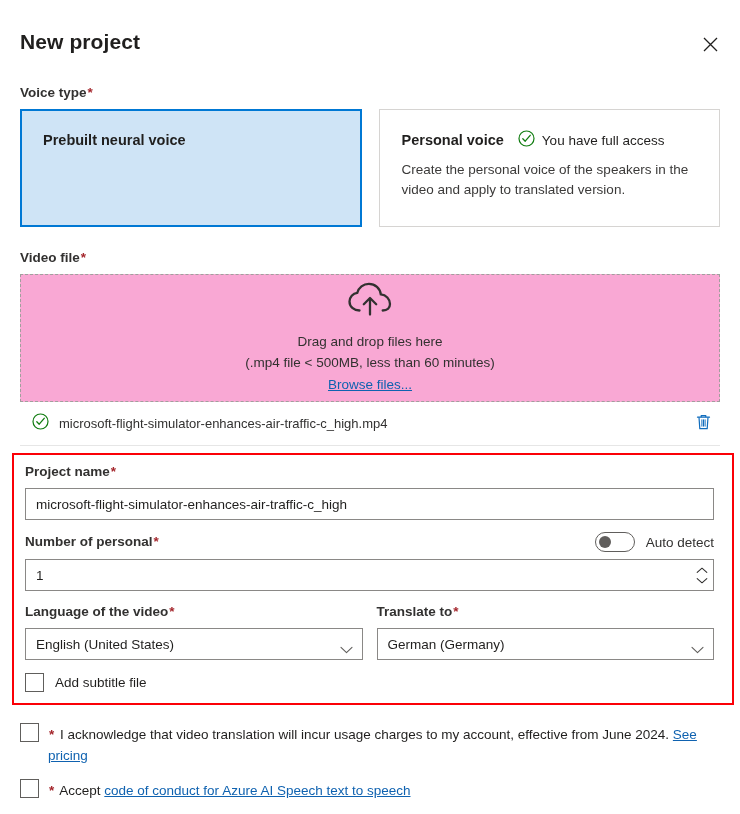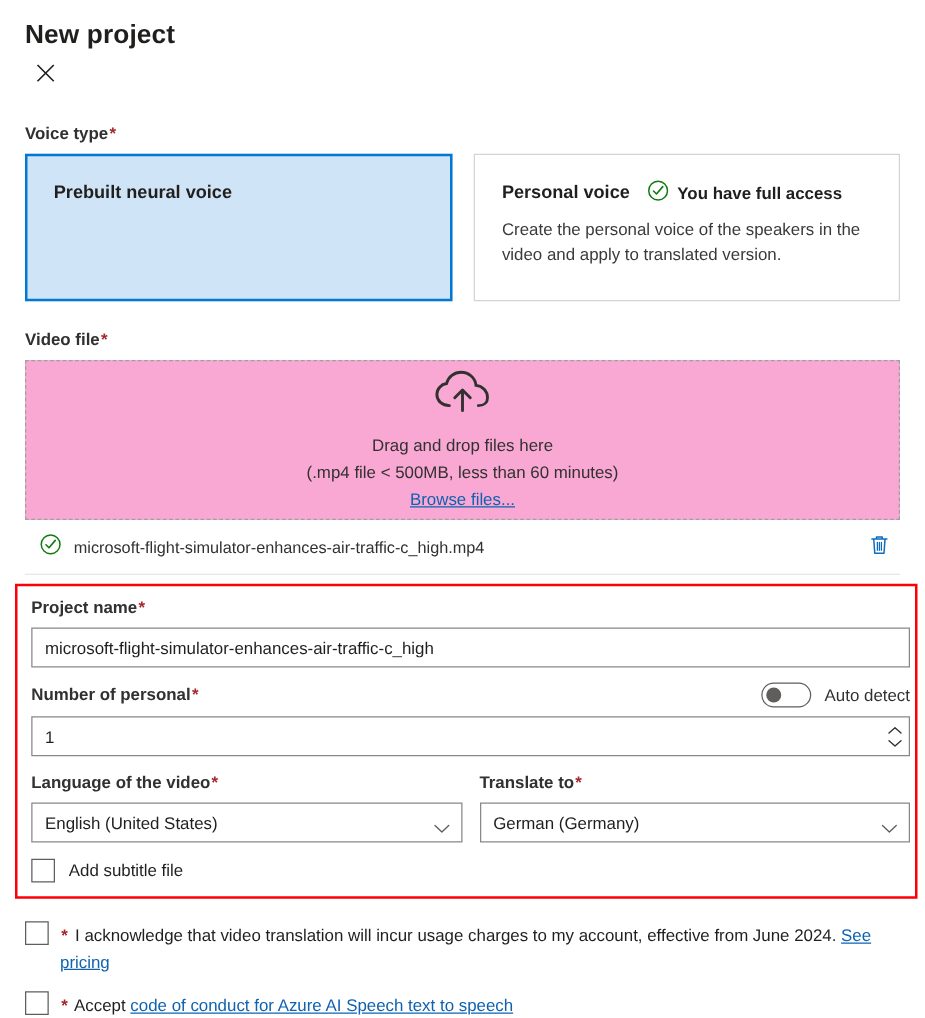--- a/index.html
+++ b/index.html
@@ -9,22 +9,21 @@
     background: #ffffff;
     font-family: "Liberation Sans", sans-serif;
     color: #201f1e;
     -webkit-font-smoothing: antialiased;
   }
   .dialog { position: relative; width: 740px; height: 814px; padding: 0 20px; }
 
   
   .dlg-header {
     display: flex; align-items: flex-start; justify-content: space-between;
-    padding-top: 14px;
-    flex-direction: column;
+    padding-top: 28px;
   }
   .dlg-title { font-size: 21px; font-weight: 600; color: #201f1e; letter-spacing: .1px; line-height: 28px; }
   .close-btn {
     width: 32px; height: 32px; border: none; background: transparent;
     display: flex; align-items: center; justify-content: center;
     cursor: pointer; color: #201f1e; padding: 0; margin-right: -6px; margin-top: 2px;
   }
 
   
   .field-label {
@@ -39,21 +38,21 @@
   .card {
     flex: 1 1 0; min-height: 118px;
     border: 1px solid #d6d4d2; background: #ffffff;
     padding: 20px 22px 18px 22px; cursor: pointer;
   }
   .card.selected {
     background: #cfe4f6; border: 2px solid #0078d4; padding: 19px 21px 17px 21px;
   }
   .card-head { display: flex; align-items: flex-end; gap: 14px; margin-bottom: 10px; }
   .card-title { font-size: 14.5px; font-weight: 700; color: #201f1e; line-height: 20px; }
-  .access-badge { display: flex; align-items: center; gap: 7px; font-size: 13.5px; font-weight: 700; color: #201f1e; }
+  .access-badge { display: flex; align-items: center; gap: 7px; font-size: 13.5px; font-weight: 400; color: #201f1e; }
   .check-circle { flex: 0 0 auto; display: block; }
   .card-desc { font-size: 13.5px; line-height: 20px; color: #3b3a39; }
 
   
   .video-block { margin-top: 22px; }
   .dropzone {
     border: 1px dashed #a19f9d; background: #f9a8d4;
     height: 128px; display: flex; flex-direction: column;
     align-items: center; justify-content: center; cursor: pointer;
   }
@@ -66,21 +65,21 @@
   .file-row {
     display: flex; align-items: center; gap: 10px;
     padding: 9px 2px 9px 12px; border-bottom: 1px solid #e6e6e6;
   }
   .file-name { flex: 1; font-size: 13px; color: #323130; }
   .trash-btn { background: none; border: none; cursor: pointer; padding: 2px 6px; display: flex; }
 
   
   .highlight-box {
     position: relative; border: 2px solid #fb0007;
-    margin: 7px 0 0 -8px; width: 722px; padding: 8px 4px 11px 11px;
+    margin: 7px 0 0 -8px; width: 722px; padding: 8px 18px 11px 11px;
   }
   .row-label { display: flex; align-items: center; justify-content: space-between; }
 
   .text-input, .num-input {
     width: 100%; height: 32px; border: 1px solid #8a8886; background: #fff;
     font-family: "Liberation Sans", sans-serif; font-size: 13.5px; color: #201f1e;
     padding: 0 10px; outline: none;
   }
   .num-wrap { position: relative; }
   .spinner {

